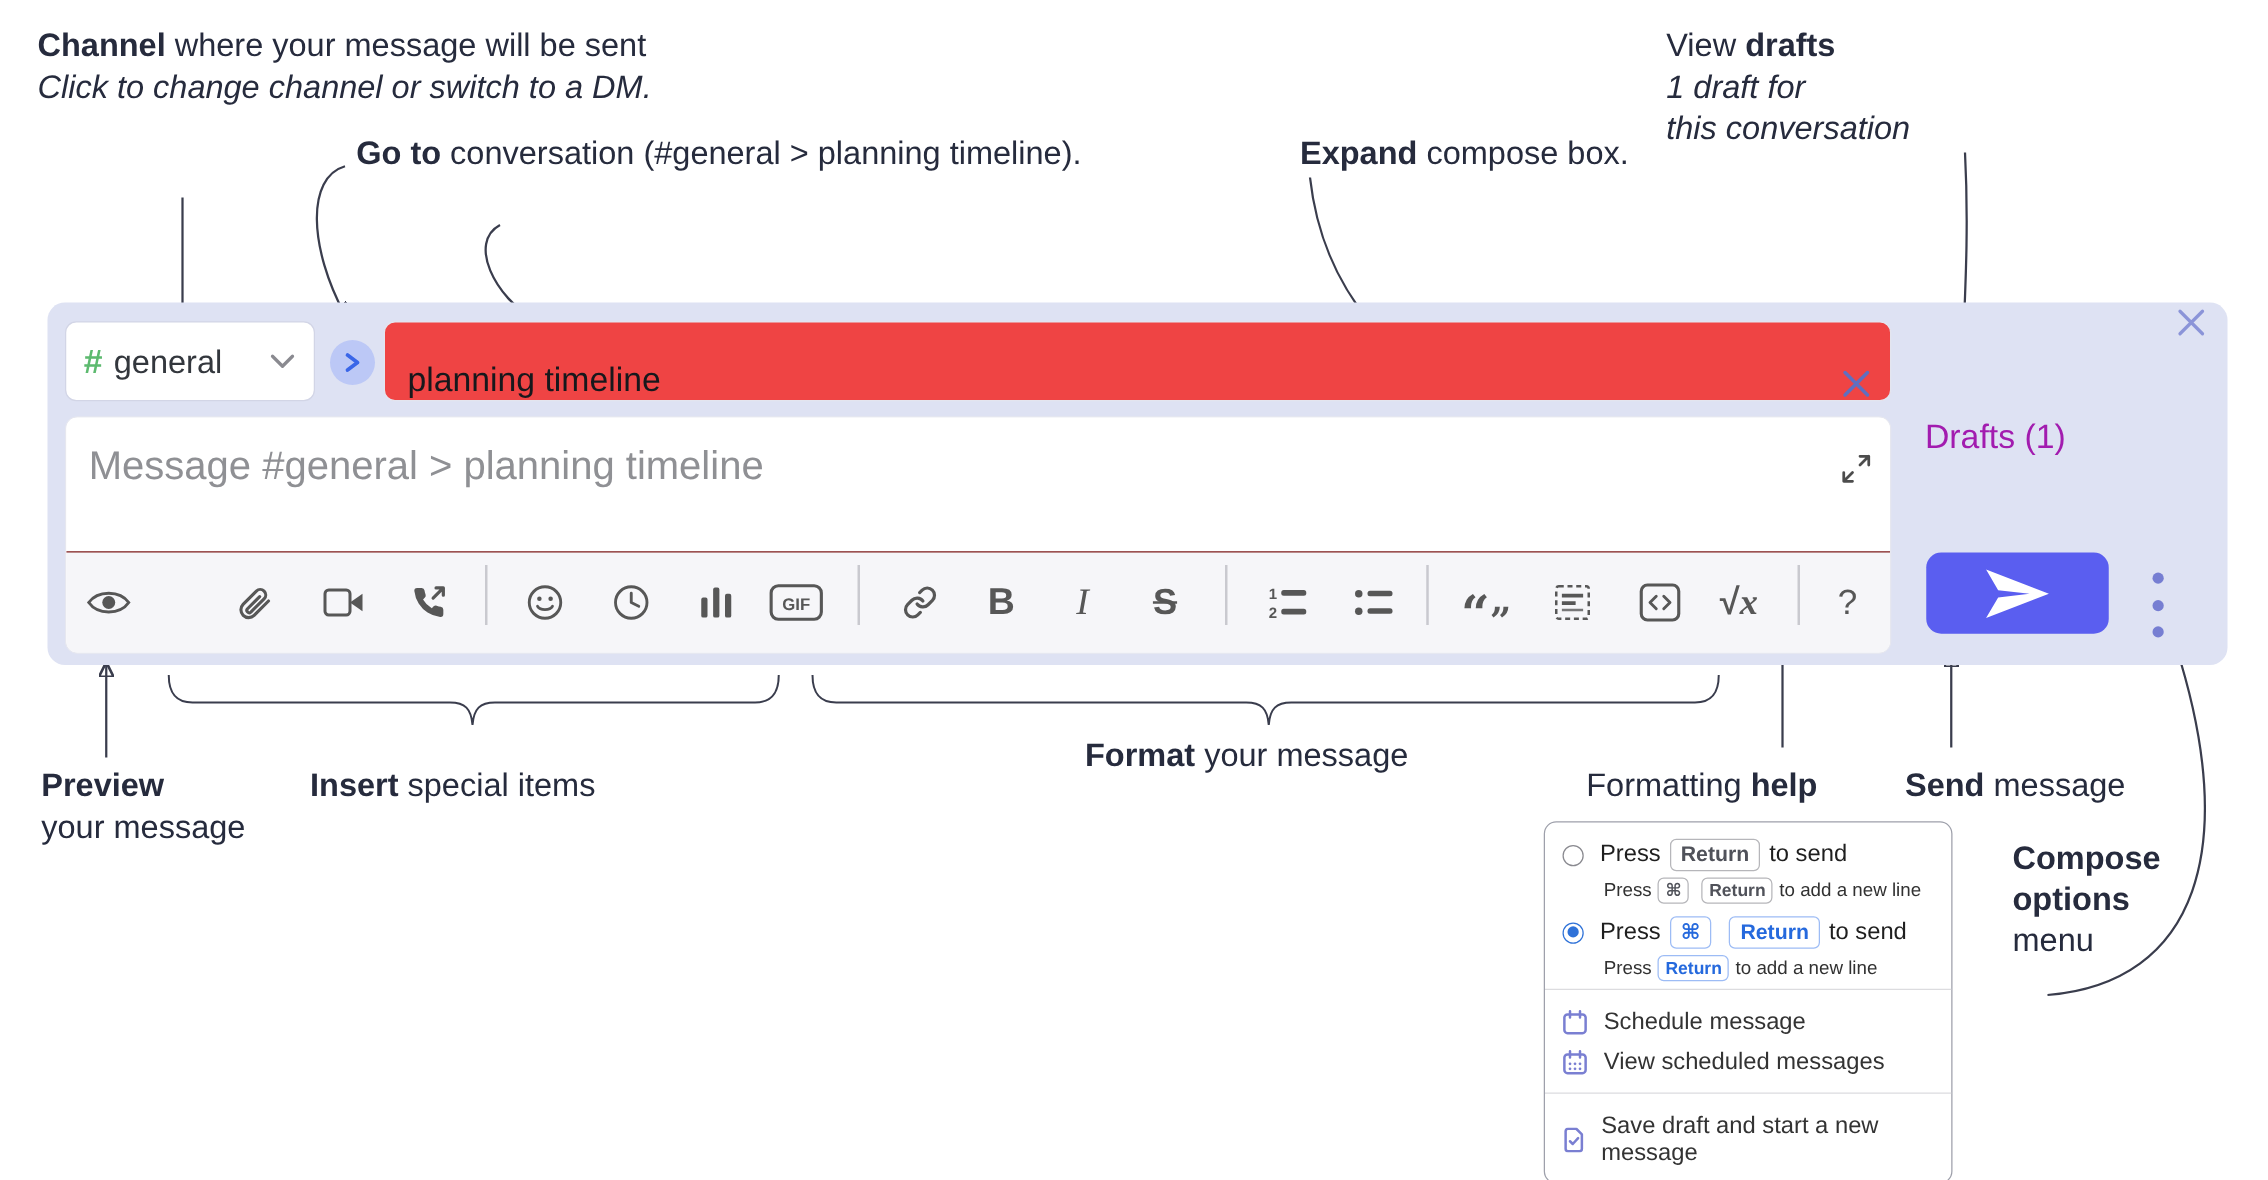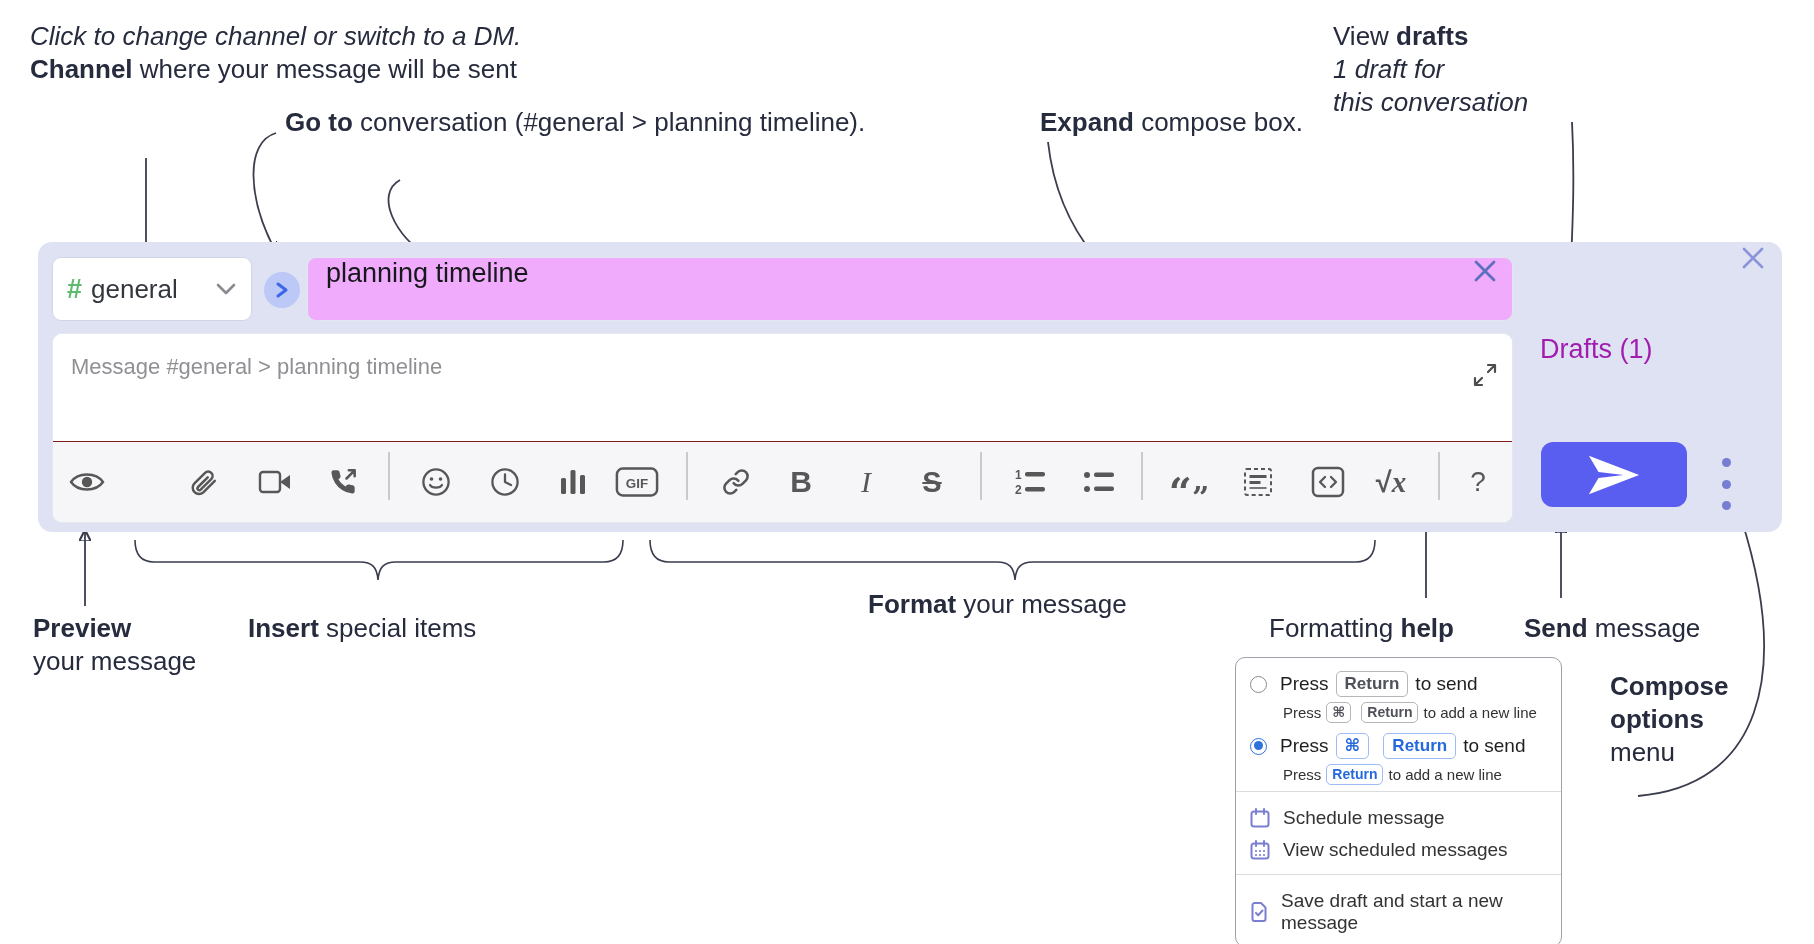--- a/index.html
+++ b/index.html
@@ -13,28 +13,28 @@
   svg.overlay path{stroke:#3a3d4d;stroke-width:1.8;fill:none;}
   svg.overlay path.brace{stroke-width:1.6;}
   
   .compose{left:38px;top:242px;width:1744px;height:290px;background:#dee2f3;border-radius:14px;}
   .chanbox{left:52px;top:257px;width:200px;height:64px;background:#fff;border:1px solid #d2d5e6;
            border-radius:9px;display:flex;align-items:center;padding:0 14px;box-sizing:border-box;}
   .hash{color:#5dba6f;font-weight:700;font-size:27px;margin-right:9px;}
   .channame{font-size:26px;color:#33373d;flex:1;}
   .gotocircle{left:264px;top:272px;width:36px;height:36px;border-radius:50%;background:#bcc8f6;
               display:flex;align-items:center;justify-content:center;}
-  .topicbox{left:307px;top:257px;width:1206px;height:64px;background:#f0abfc;border:1px solid #e4e5ef;
-            border-radius:9px;display:flex;align-items:flex-start;box-sizing:border-box;}
+  .topicbox{left:307px;top:257px;width:1206px;height:64px;background:#ef4444;border:1px solid #e4e5ef;
+            border-radius:9px;display:flex;align-items:flex-end;box-sizing:border-box;}
   .topicbox input{border:none;outline:none;flex:1;font-size:27px;color:#17181c;padding:0 0 0 18px;
                   font-family:"Liberation Sans","DejaVu Sans",sans-serif;background:transparent;}
   .msgbox{left:52px;top:333px;width:1461px;height:190px;background:#fff;border:1px solid #e6e7ef;
           border-radius:10px;box-sizing:border-box;overflow:hidden;}
   .msgbox textarea{display:block;width:100%;height:108px;border:none;outline:none;resize:none;
-          font-size:22px;color:#17181c;padding:20px 40px 0 18px;box-sizing:border-box;
+          font-size:32px;color:#17181c;padding:20px 40px 0 18px;box-sizing:border-box;
           font-family:"Liberation Sans","DejaVu Sans",sans-serif;}
   .msgbox textarea::placeholder{color:#8f9094;}
   .toolbar{position:absolute;left:0;bottom:0;width:100%;height:80px;background:#f6f6f9;
            border-top:1px solid #7f1d1d;}
   .ticon{position:absolute;top:18px;width:44px;height:44px;display:flex;align-items:center;
          justify-content:center;color:#575757;}
   .tdivider{position:absolute;top:10px;width:2px;height:48px;background:#c9c9cf;}
   .drafts{left:1540px;top:334px;font-size:27px;color:#a21caf;}
   .sendbtn{left:1541px;top:442px;width:146px;height:65px;background:#5a5ef0;border-radius:12px;
            display:flex;align-items:center;justify-content:center;}
@@ -79,22 +79,22 @@
     <path d="M1572,122 C1576,200 1570,260 1569,322" marker-end="url(#ah)"></path>
     <path d="M85,606 L85,532" marker-end="url(#ah)"></path>
     <path d="M1426,598 L1426,520" marker-end="url(#ah)"></path>
     <path d="M1561,598 L1561,524" marker-end="url(#ah)"></path>
     <path d="M1638,796 C1758,786 1792,678 1741,518" marker-end="url(#ah)"></path>
     <path class="brace" d="M135,540 C135,556 142,562 154,562 L360,562 C372,562 377,567 378,580 C379,567 384,562 396,562 L604,562 C616,562 623,556 623,540"></path>
     <path class="brace" d="M650,540 C650,556 657,562 669,562 L997,562 C1009,562 1014,567 1015,580 C1016,567 1021,562 1033,562 L1356,562 C1368,562 1375,556 1375,540"></path>
   </svg>
 
   <div class="abs ann" style="left:30px;top:20px;">
+    <div><b>Channel</b><span> where your message will be sent</span></div>
     <div><i>Click to change channel or switch to a DM.</i></div>
-    <div><b>Channel</b><span> where your message will be sent</span></div>
   </div>
   <div class="abs ann" style="left:285px;top:106px;">
     <b>Go to</b><span> conversation (#general &gt; planning timeline).</span>
   </div>
   <div class="abs ann" style="left:1040px;top:106px;">
     <b>Expand</b><span> compose box.</span>
   </div>
   <div class="abs ann" style="left:1333px;top:20px;">
     <div><span>View </span><b>drafts</b></div>
     <div><i>1 draft for</i></div>

